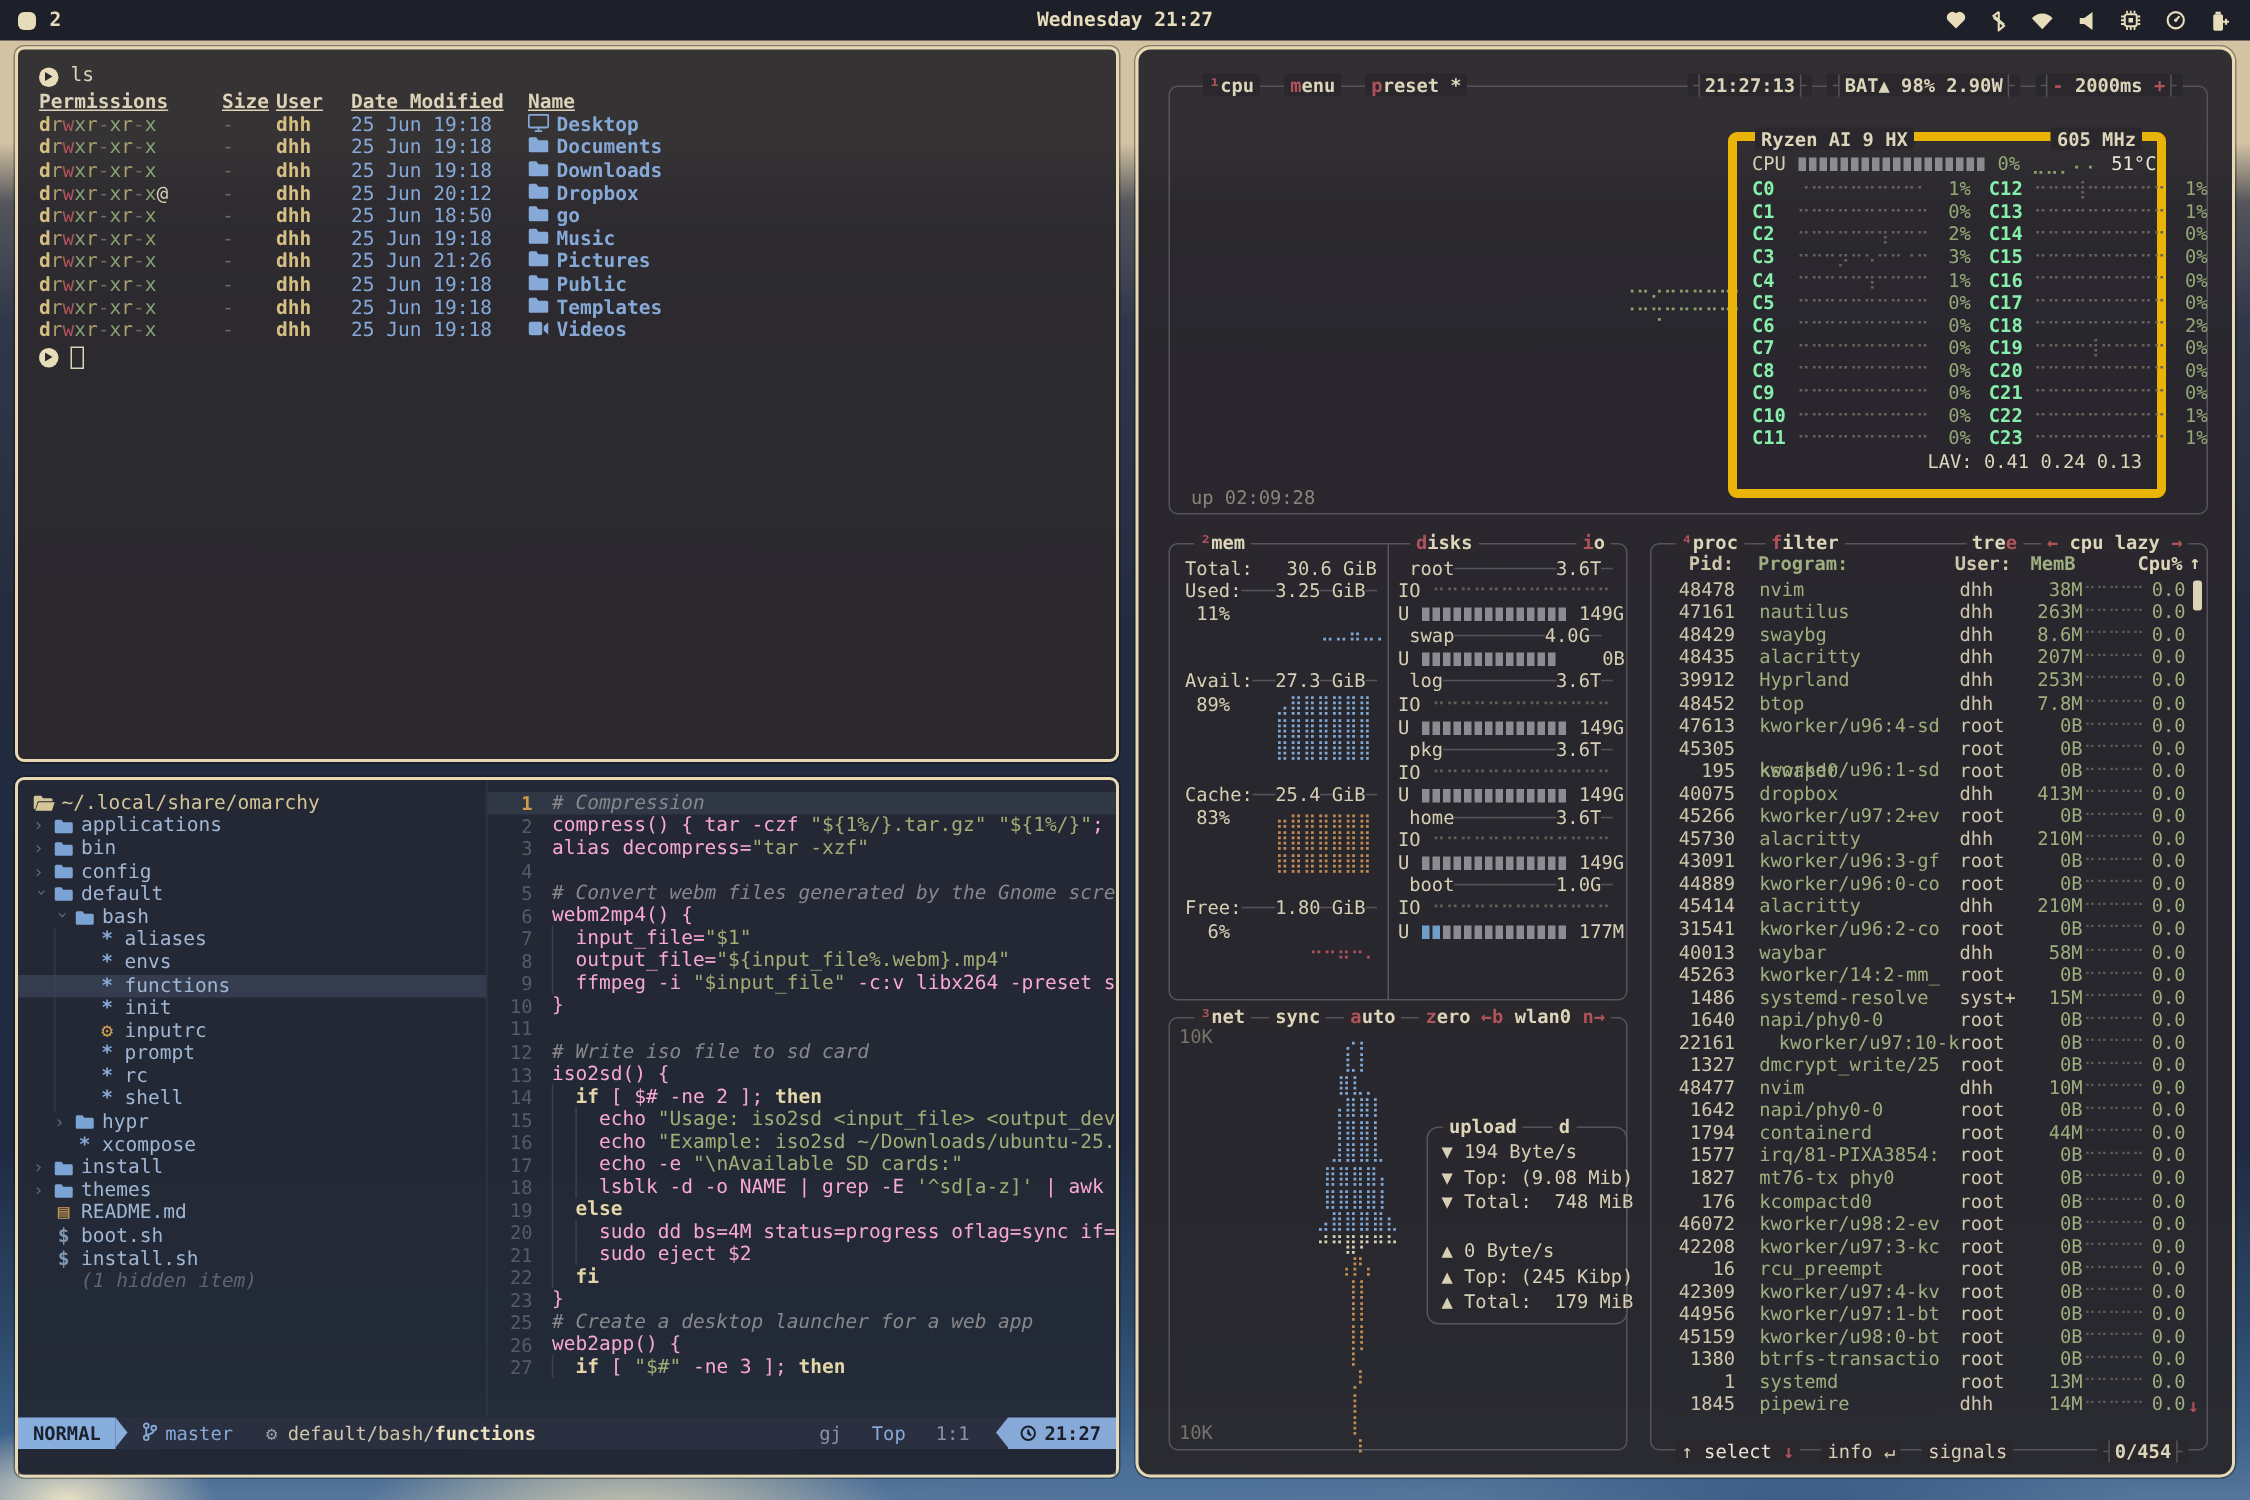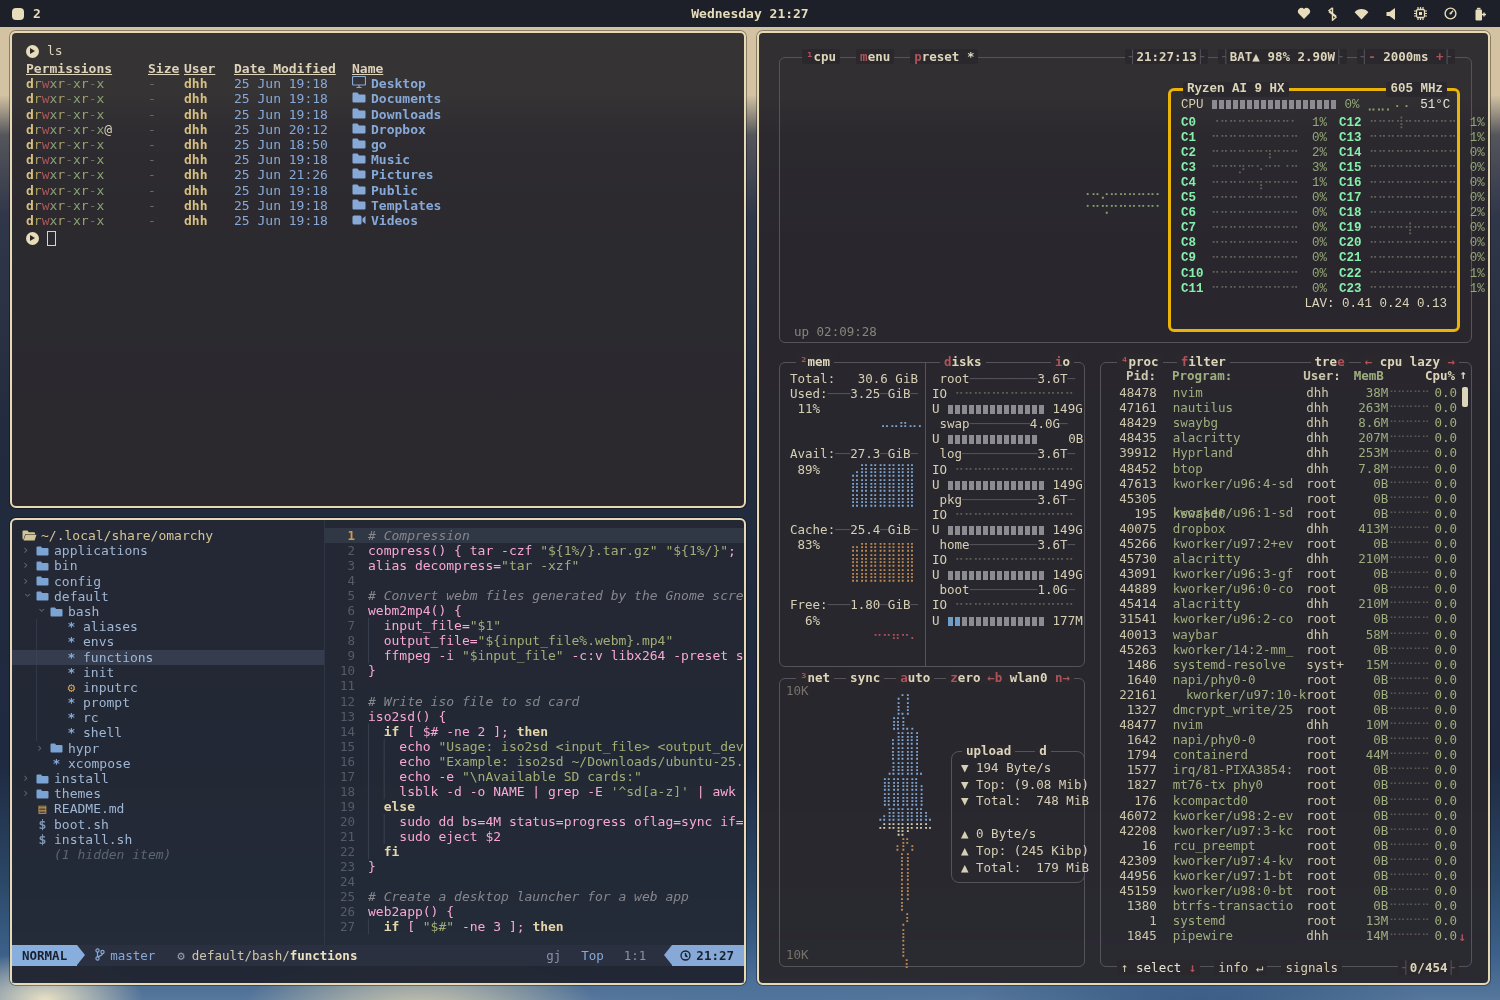--- a/index.html
+++ b/index.html
@@ -78,25 +78,25 @@
   .sl-branch{display:flex;align-items:center;gap:5px;color:#86a9d8;margin-left:18px;}
   .sl-path{display:flex;align-items:center;gap:7px;margin-left:22px;color:#9aa0ad;}
   .sl-path .pfx{color:#cfc6a9;} .sl-path .fname{color:#ece1bf;font-weight:bold;}
   .sl-right{margin-left:auto;display:flex;align-items:center;gap:20px;}
   .sl-clock{background:#86a9d8;color:#1a202c;font-weight:bold;height:21px;display:flex;
     align-items:center;gap:5px;padding:0 10px 0 8px;position:relative;margin-left:6px;}
   .sl-clock::before{content:"";position:absolute;left:-8px;top:0;border-right:8px solid #86a9d8;
     border-top:10.5px solid transparent;border-bottom:10.5px solid transparent;}
   #cmdline{height:17px;background:rgba(32,37,48,.6);}
   
-  #btop{font-size:12.5px;color:#d6cfb4;}
+  #btop{font-size:12.5px;color:#d6cfb4;border-radius:10px;}
   .bx{position:absolute;border:1px solid #56535b;border-radius:6px;box-sizing:border-box;}
   #bx-cpu{left:20px;top:24px;width:693px;height:286px;}
-  #bx-ryzen{position:absolute;left:388px;top:30px;width:292px;height:244px;
-    border:3px solid #eab308;border-radius:6px;padding:7px 10px 0 10px;box-sizing:border-box;font-family:Liberation Mono, monospace;}
+  #bx-ryzen{position:absolute;left:372px;top:30px;width:292px;height:244px;
+    border:6px solid #eab308;border-radius:6px;padding:7px 10px 0 10px;box-sizing:border-box;}
   #bx-mem{left:20px;top:329px;width:306px;height:305px;}
   #mem-div{position:absolute;left:145px;top:0;bottom:0;border-left:1px solid #56535b;}
   #bx-net{left:20px;top:645px;width:306px;height:289px;}
   #bx-proc{left:341px;top:329px;width:372px;height:605px;}
   #bx-netstat{position:absolute;left:171px;top:72px;width:134px;height:132px;
     border:1px solid #56535b;border-radius:8px;box-sizing:border-box;}
   .chips{position:absolute;top:-9px;display:flex;gap:16px;}
   .chips.bot{top:auto;bottom:-9px;}
   .chip{background:#2a282d;padding:0 4px;line-height:15px;white-space:pre;border-radius:2px;}
   .tick{color:#56535b;}
@@ -300,21 +300,20 @@
           <div class="cl"><span class="lno">14</span><span class="s-gd">▏</span><span class="s-txt"> </span><span class="s-kw">if</span><span class="s-txt"> [ $# -ne 2 ]; </span><span class="s-kw">then</span></div>
           <div class="cl"><span class="lno">15</span><span class="s-gd">▏</span><span class="s-txt"> </span><span class="s-gd">▏</span><span class="s-txt"> echo </span><span class="s-str">"Usage: iso2sd &lt;input_file&gt; &lt;output_dev</span></div>
           <div class="cl"><span class="lno">16</span><span class="s-gd">▏</span><span class="s-txt"> </span><span class="s-gd">▏</span><span class="s-txt"> echo </span><span class="s-str">"Example: iso2sd ~/Downloads/ubuntu-25.</span></div>
           <div class="cl"><span class="lno">17</span><span class="s-gd">▏</span><span class="s-txt"> </span><span class="s-gd">▏</span><span class="s-txt"> echo -e </span><span class="s-str">"\nAvailable SD cards:"</span></div>
           <div class="cl"><span class="lno">18</span><span class="s-gd">▏</span><span class="s-txt"> </span><span class="s-gd">▏</span><span class="s-txt"> lsblk -d -o NAME | grep -E </span><span class="s-str">'^sd[a-z]'</span><span class="s-txt"> | awk</span></div>
           <div class="cl"><span class="lno">19</span><span class="s-gd">▏</span><span class="s-txt"> </span><span class="s-kw">else</span></div>
           <div class="cl"><span class="lno">20</span><span class="s-gd">▏</span><span class="s-txt"> </span><span class="s-gd">▏</span><span class="s-txt"> sudo dd bs=4M status=progress oflag=sync if=</span></div>
           <div class="cl"><span class="lno">21</span><span class="s-gd">▏</span><span class="s-txt"> </span><span class="s-gd">▏</span><span class="s-txt"> sudo eject $2</span></div>
           <div class="cl"><span class="lno">22</span><span class="s-gd">▏</span><span class="s-txt"> </span><span class="s-kw">fi</span></div>
           <div class="cl"><span class="lno">23</span><span class="s-txt">}</span></div>
-          <div class="cl"><span class="lno">24</span></div>
           <div class="cl"><span class="lno">25</span><span class="s-com"># Create a desktop launcher for a web app</span></div>
           <div class="cl"><span class="lno">26</span><span class="s-txt">web2app() {</span></div>
           <div class="cl"><span class="lno">27</span><span class="s-gd">▏</span><span class="s-txt"> </span><span class="s-kw">if</span><span class="s-txt"> [ </span><span class="s-str">"$#"</span><span class="s-txt"> -ne 3 ]; </span><span class="s-kw">then</span></div>
         </div>
     </div>
     <div id="statusline">
       <div class="sl-mode">NORMAL</div>
       <div class="sl-branch">
         <span><svg width="10" height="13" viewBox="0 0 10 13">
               <circle cx="2.5" cy="2.5" r="1.6" fill="none" stroke="#86a9d8" stroke-width="1.2"></circle>

